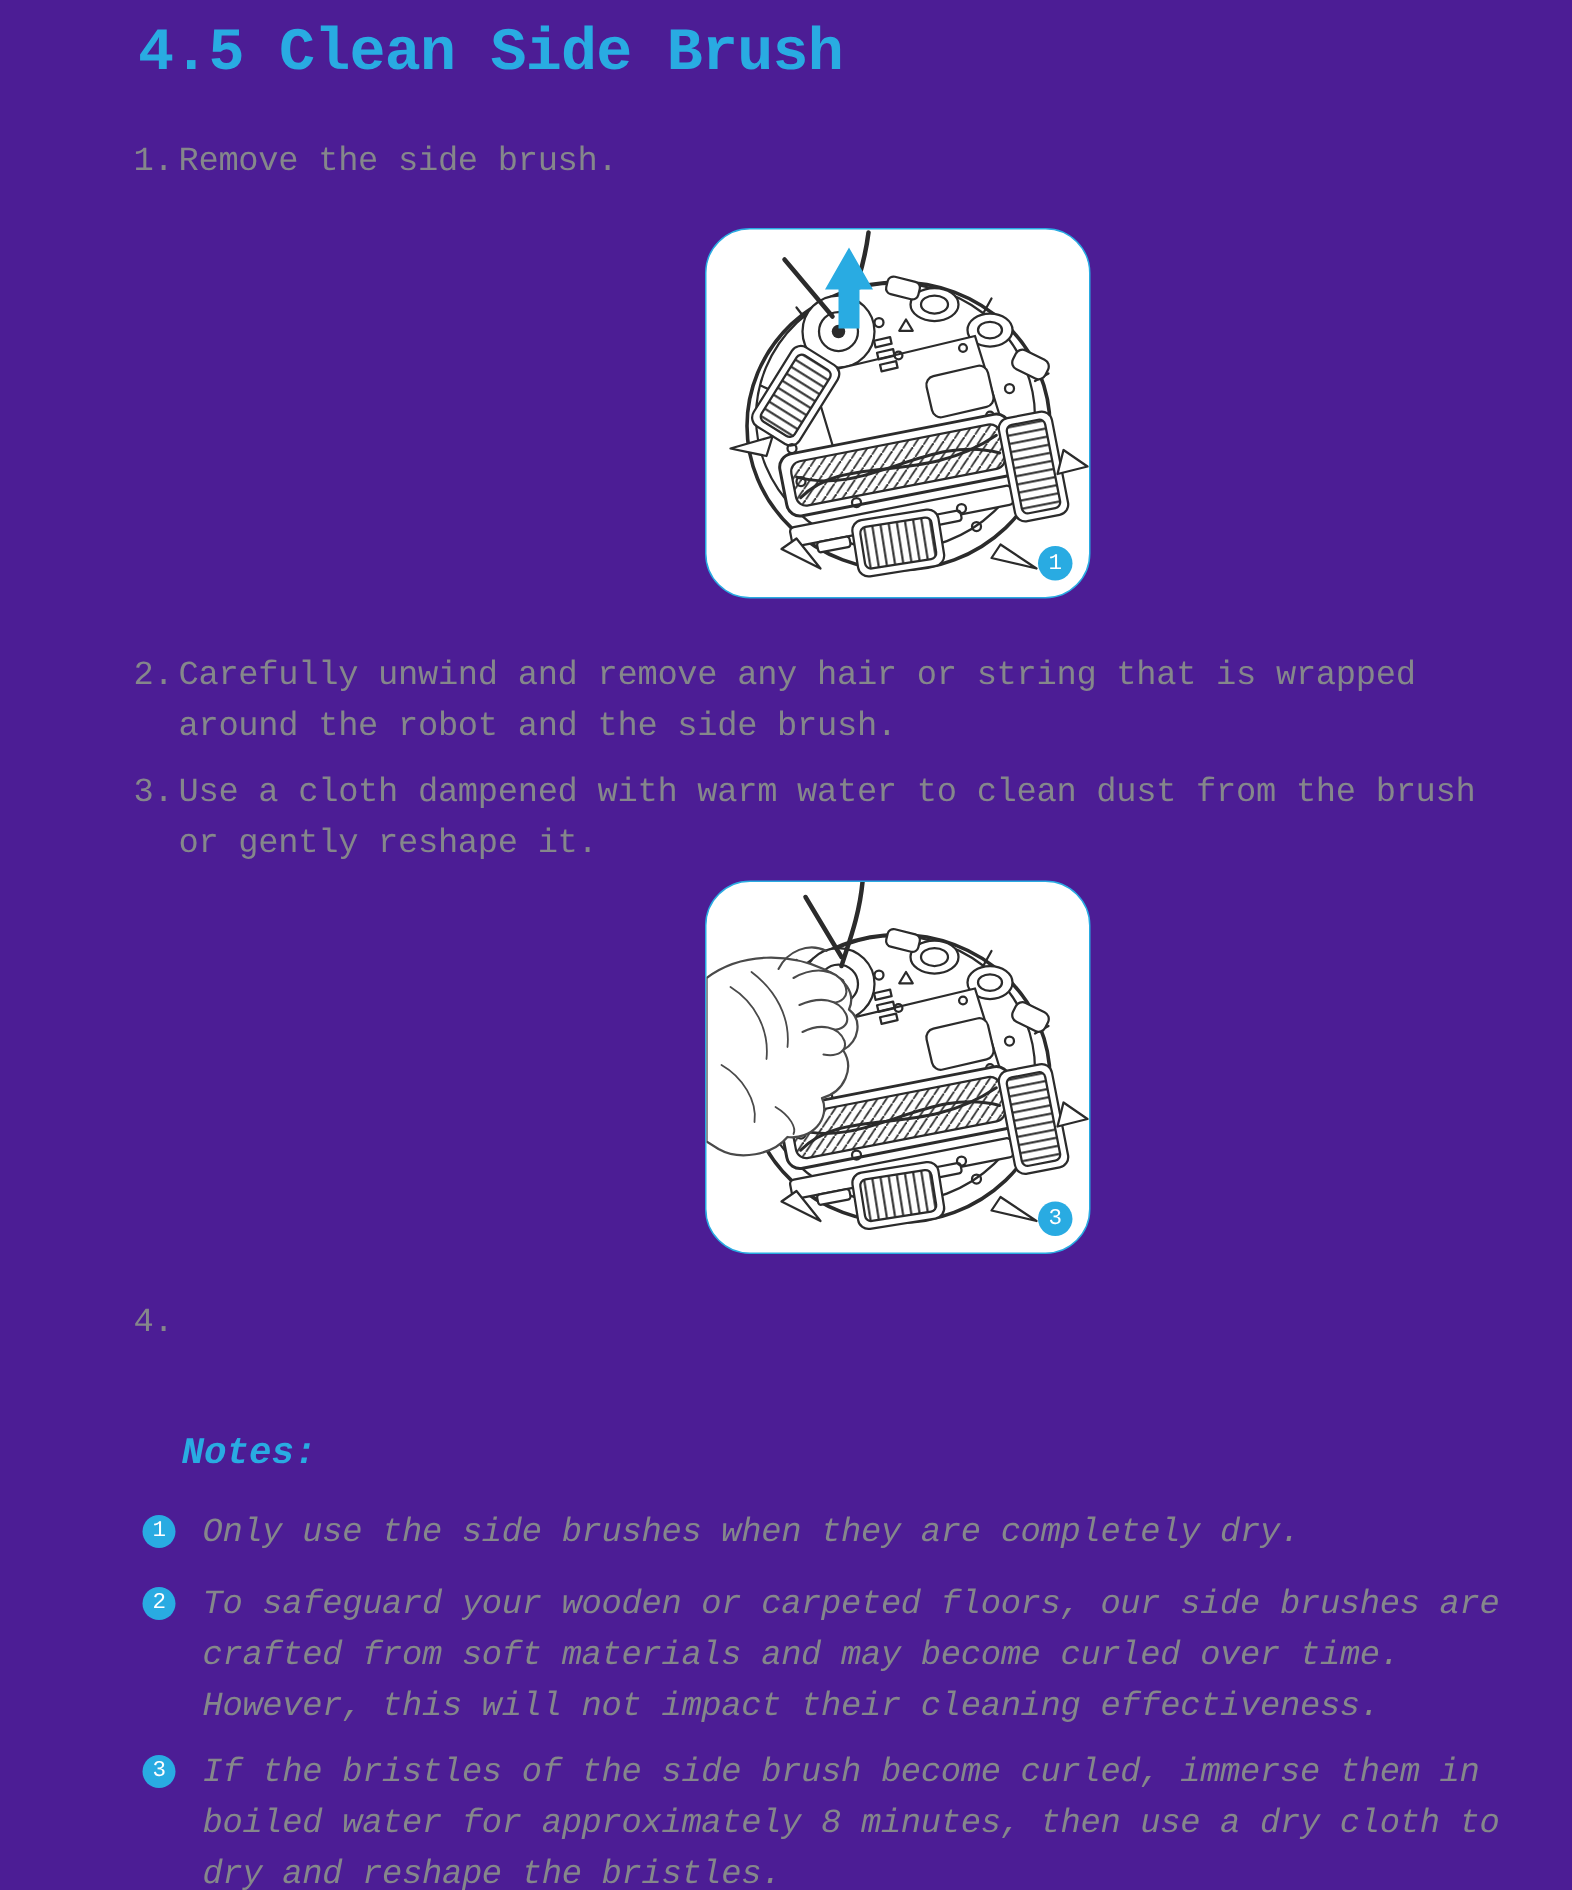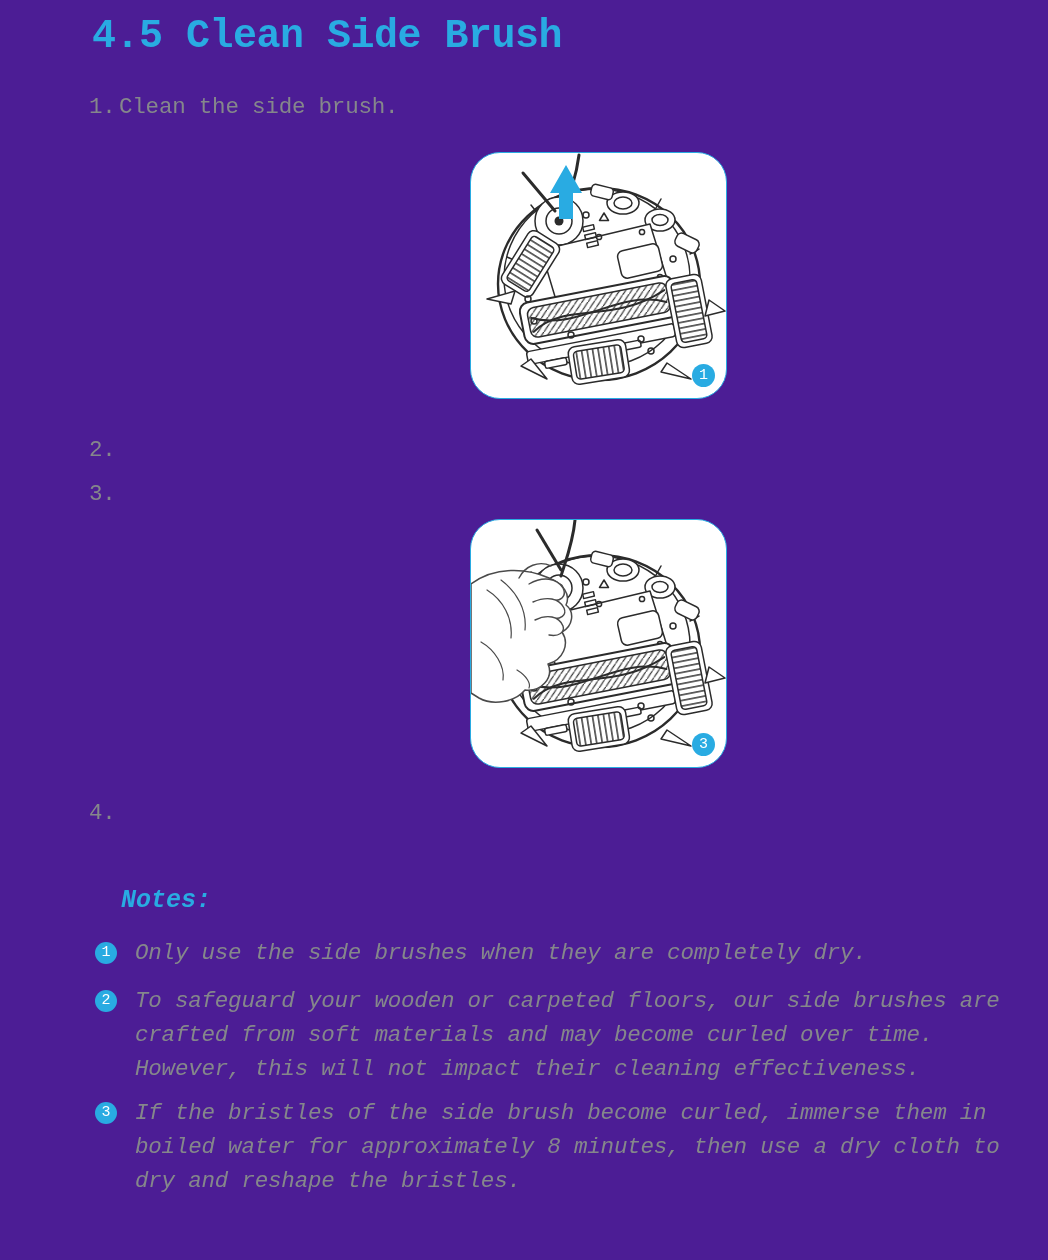--- a/index.html
+++ b/index.html
@@ -132,41 +132,43 @@
     </g>
   </defs>
 </svg>
 
 <div class="page">
 
   <h1 class="title">4.5 Clean Side Brush</h1>
 
   <p class="step step1">
     <span class="num">1.</span>
-    <span class="txt">Clean the side brush.</span>
+    <span class="txt">Remove the side brush.</span>
   </p>
 
   <div class="figure fig1">
     <svg class="fig-svg" viewBox="0 0 255 245">
       <use href="#robot-underside" xlink:href="#robot-underside"></use>
       <g stroke="#2b2b2b" stroke-width="3" fill="none" stroke-linecap="round">
         <path d="M52 20 L84 58"></path>
         <path d="M108 2 C 105 26 97 46 91 62"></path>
       </g>
       <path d="M95 12 L111 40 L102 40 L102 66 L88 66 L88 40 L79 40 Z" fill="#29ABE2" stroke="none"></path>
     </svg>
     <span class="fig-badge">1</span>
   </div>
 
   <p class="step step2">
     <span class="num">2.</span>
+    <span class="txt">Carefully unwind and remove any hair or string that is wrapped around the robot and the side brush.</span>
   </p>
 
   <p class="step step3">
     <span class="num">3.</span>
+    <span class="txt">Use a cloth dampened with warm water to clean dust from the brush or gently reshape it.</span>
   </p>
 
   <div class="figure fig2">
     <svg class="fig-svg" viewBox="0 0 255 247">
       <use href="#robot-underside" xlink:href="#robot-underside"></use>
       <g stroke="#2b2b2b" stroke-width="3" fill="none" stroke-linecap="round">
         <path d="M66 10 L90 50"></path>
         <path d="M104 0 C 102 22 95 40 90 56"></path>
       </g>
       <g stroke="#4a4a4a" stroke-width="1.5" fill="none" stroke-linecap="round" stroke-linejoin="round">

